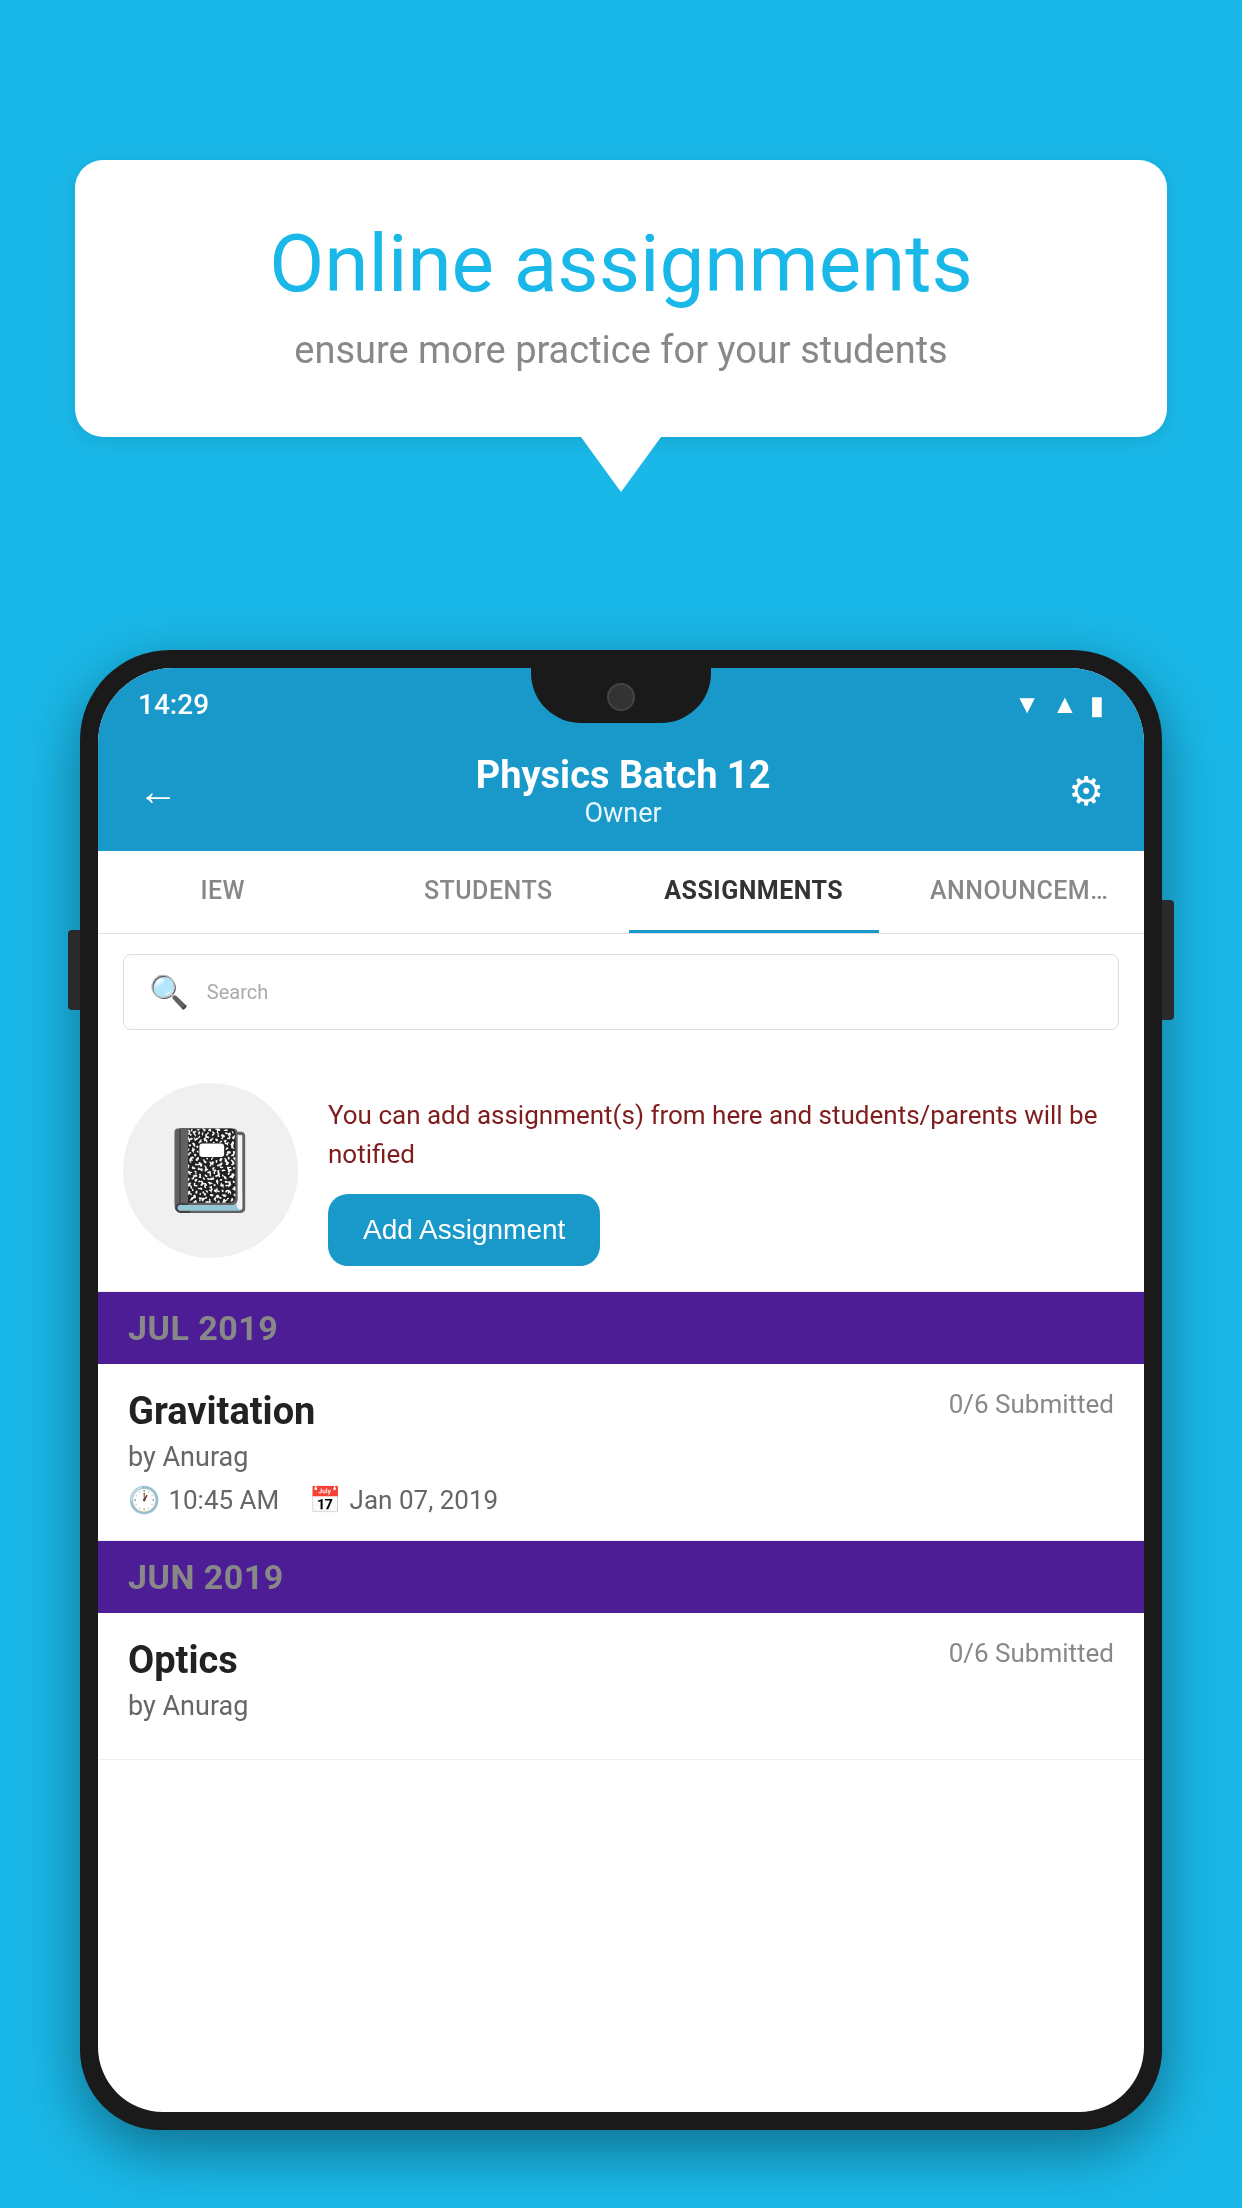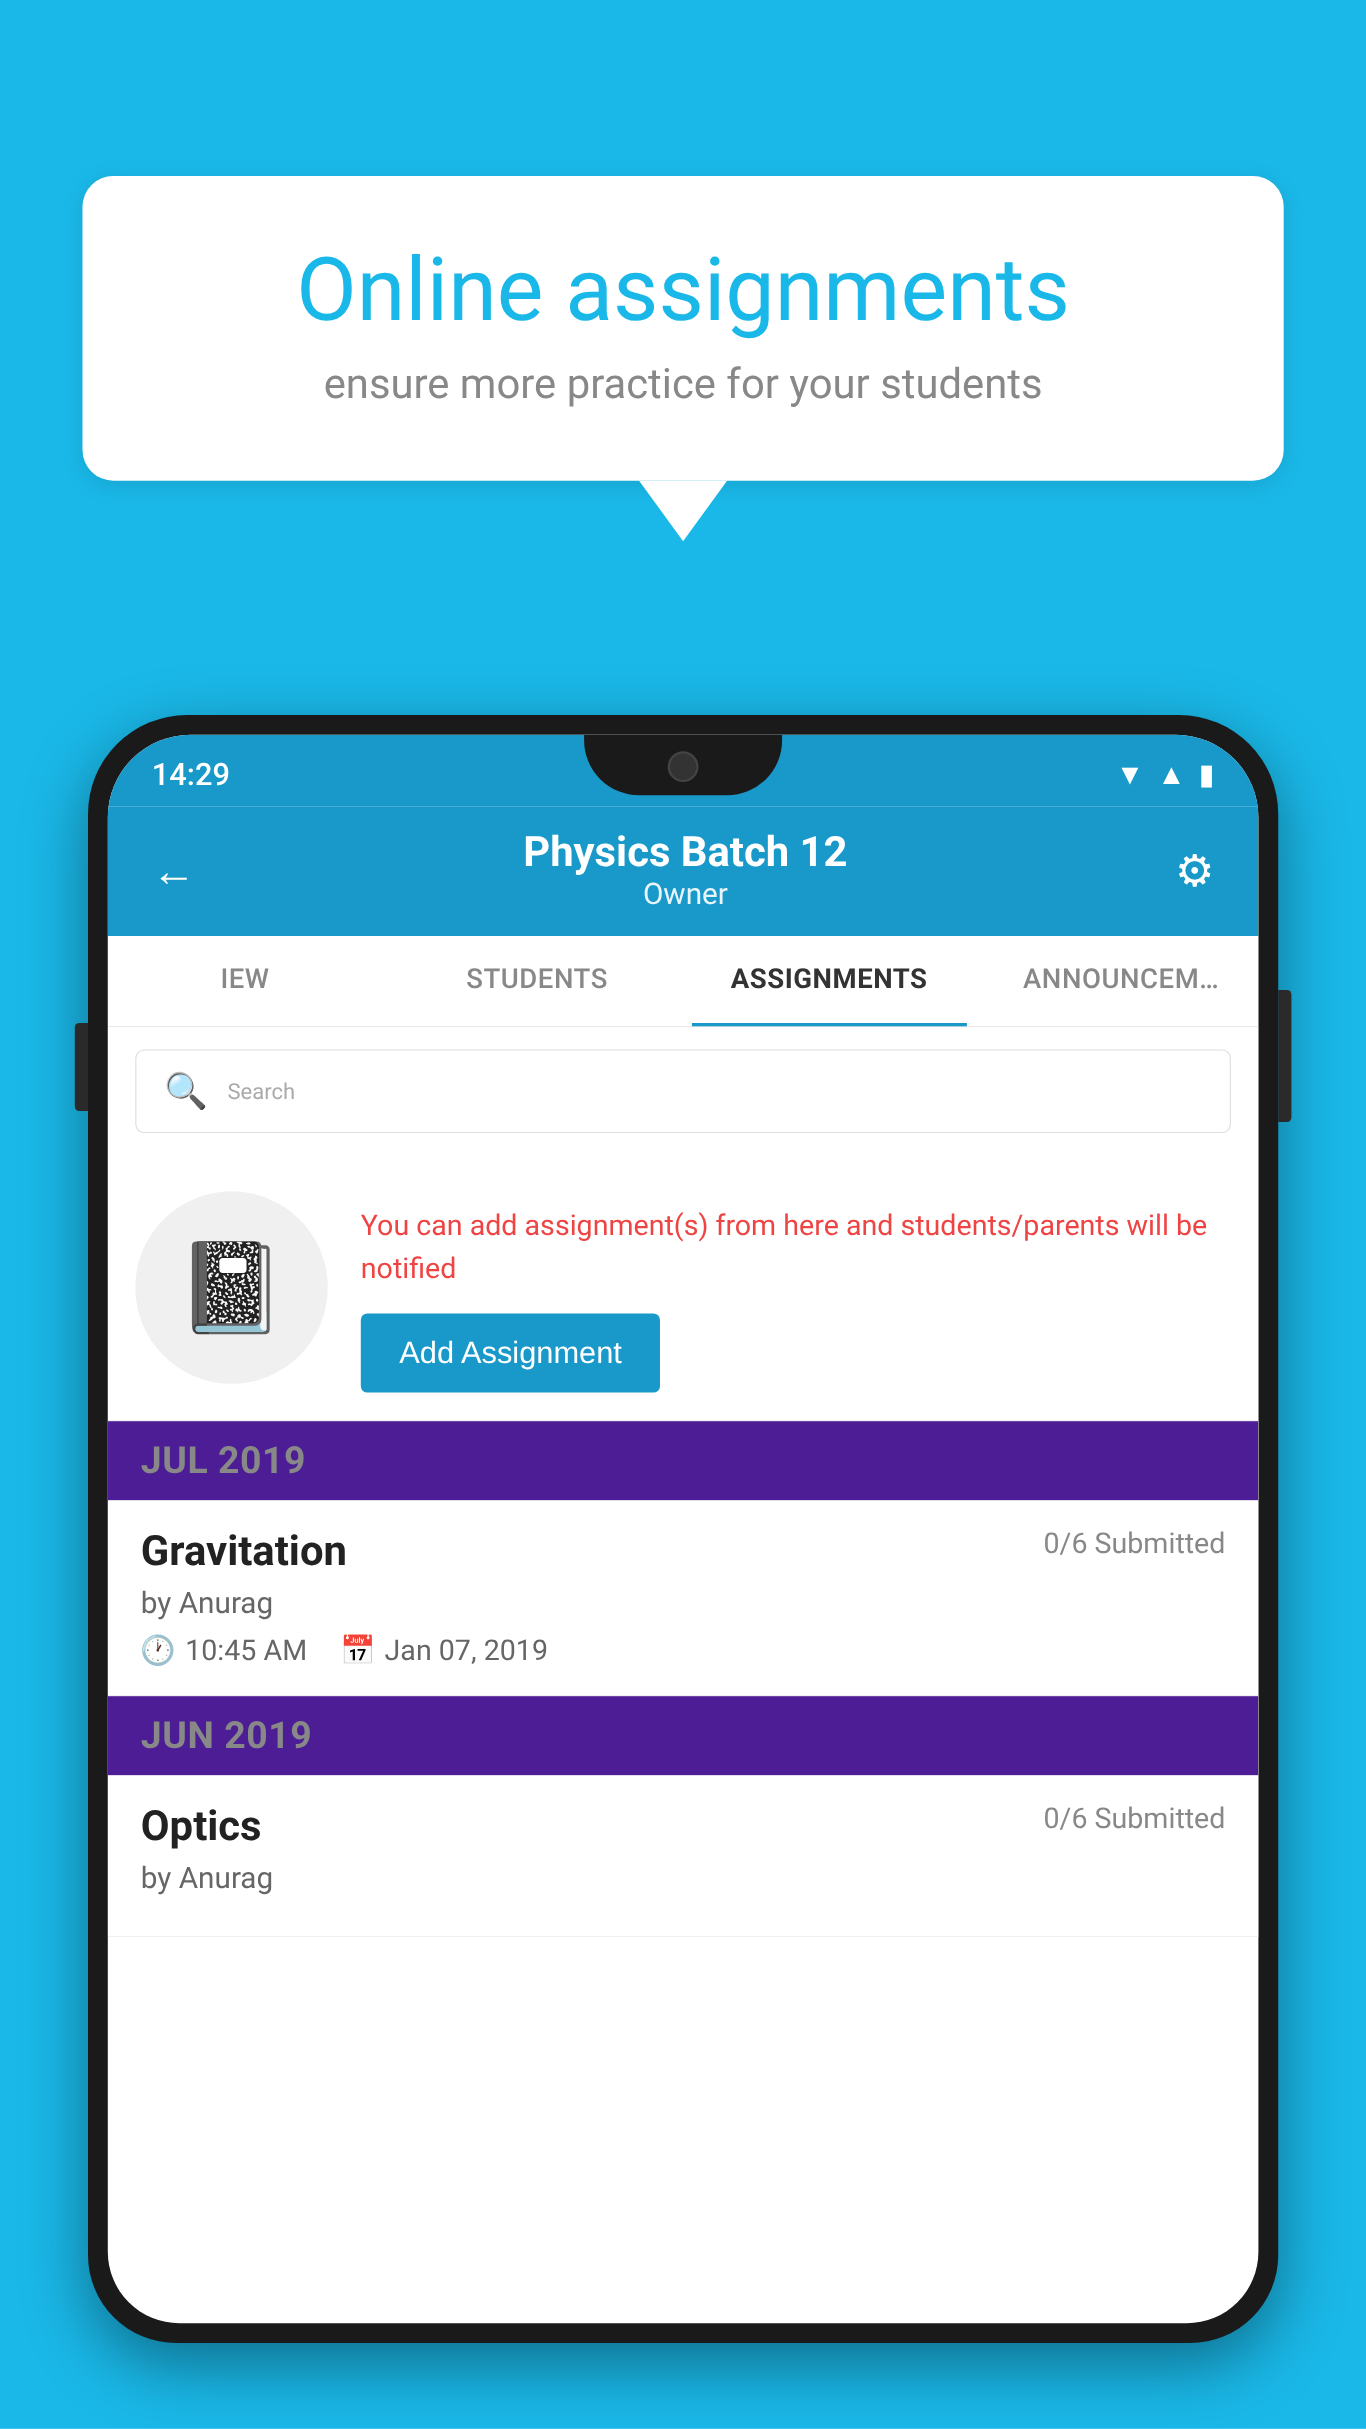--- a/index.html
+++ b/index.html
@@ -275,31 +275,31 @@
     .notebook-icon {
       font-size: 80px;
     }
 
     .promo-text-area {
       flex: 1;
     }
 
     .promo-text {
       font-size: 26px;
-      color: #ef4444;
+      color: #7f1d1d;
       line-height: 1.5;
       margin-bottom: 20px;
       margin-top: 21px;
     }
 
     .add-assignment-btn {
       background: #1899c9;
       color: white;
       border: none;
-      border-radius: 6px;
+      border-radius: 20px;
       padding: 20px 35px;
       font-size: 28px;
       font-weight: 500;
       cursor: pointer;
     }
 
     
     .section-header {
       background: #4c1d95;
       padding: 16px 30px;

